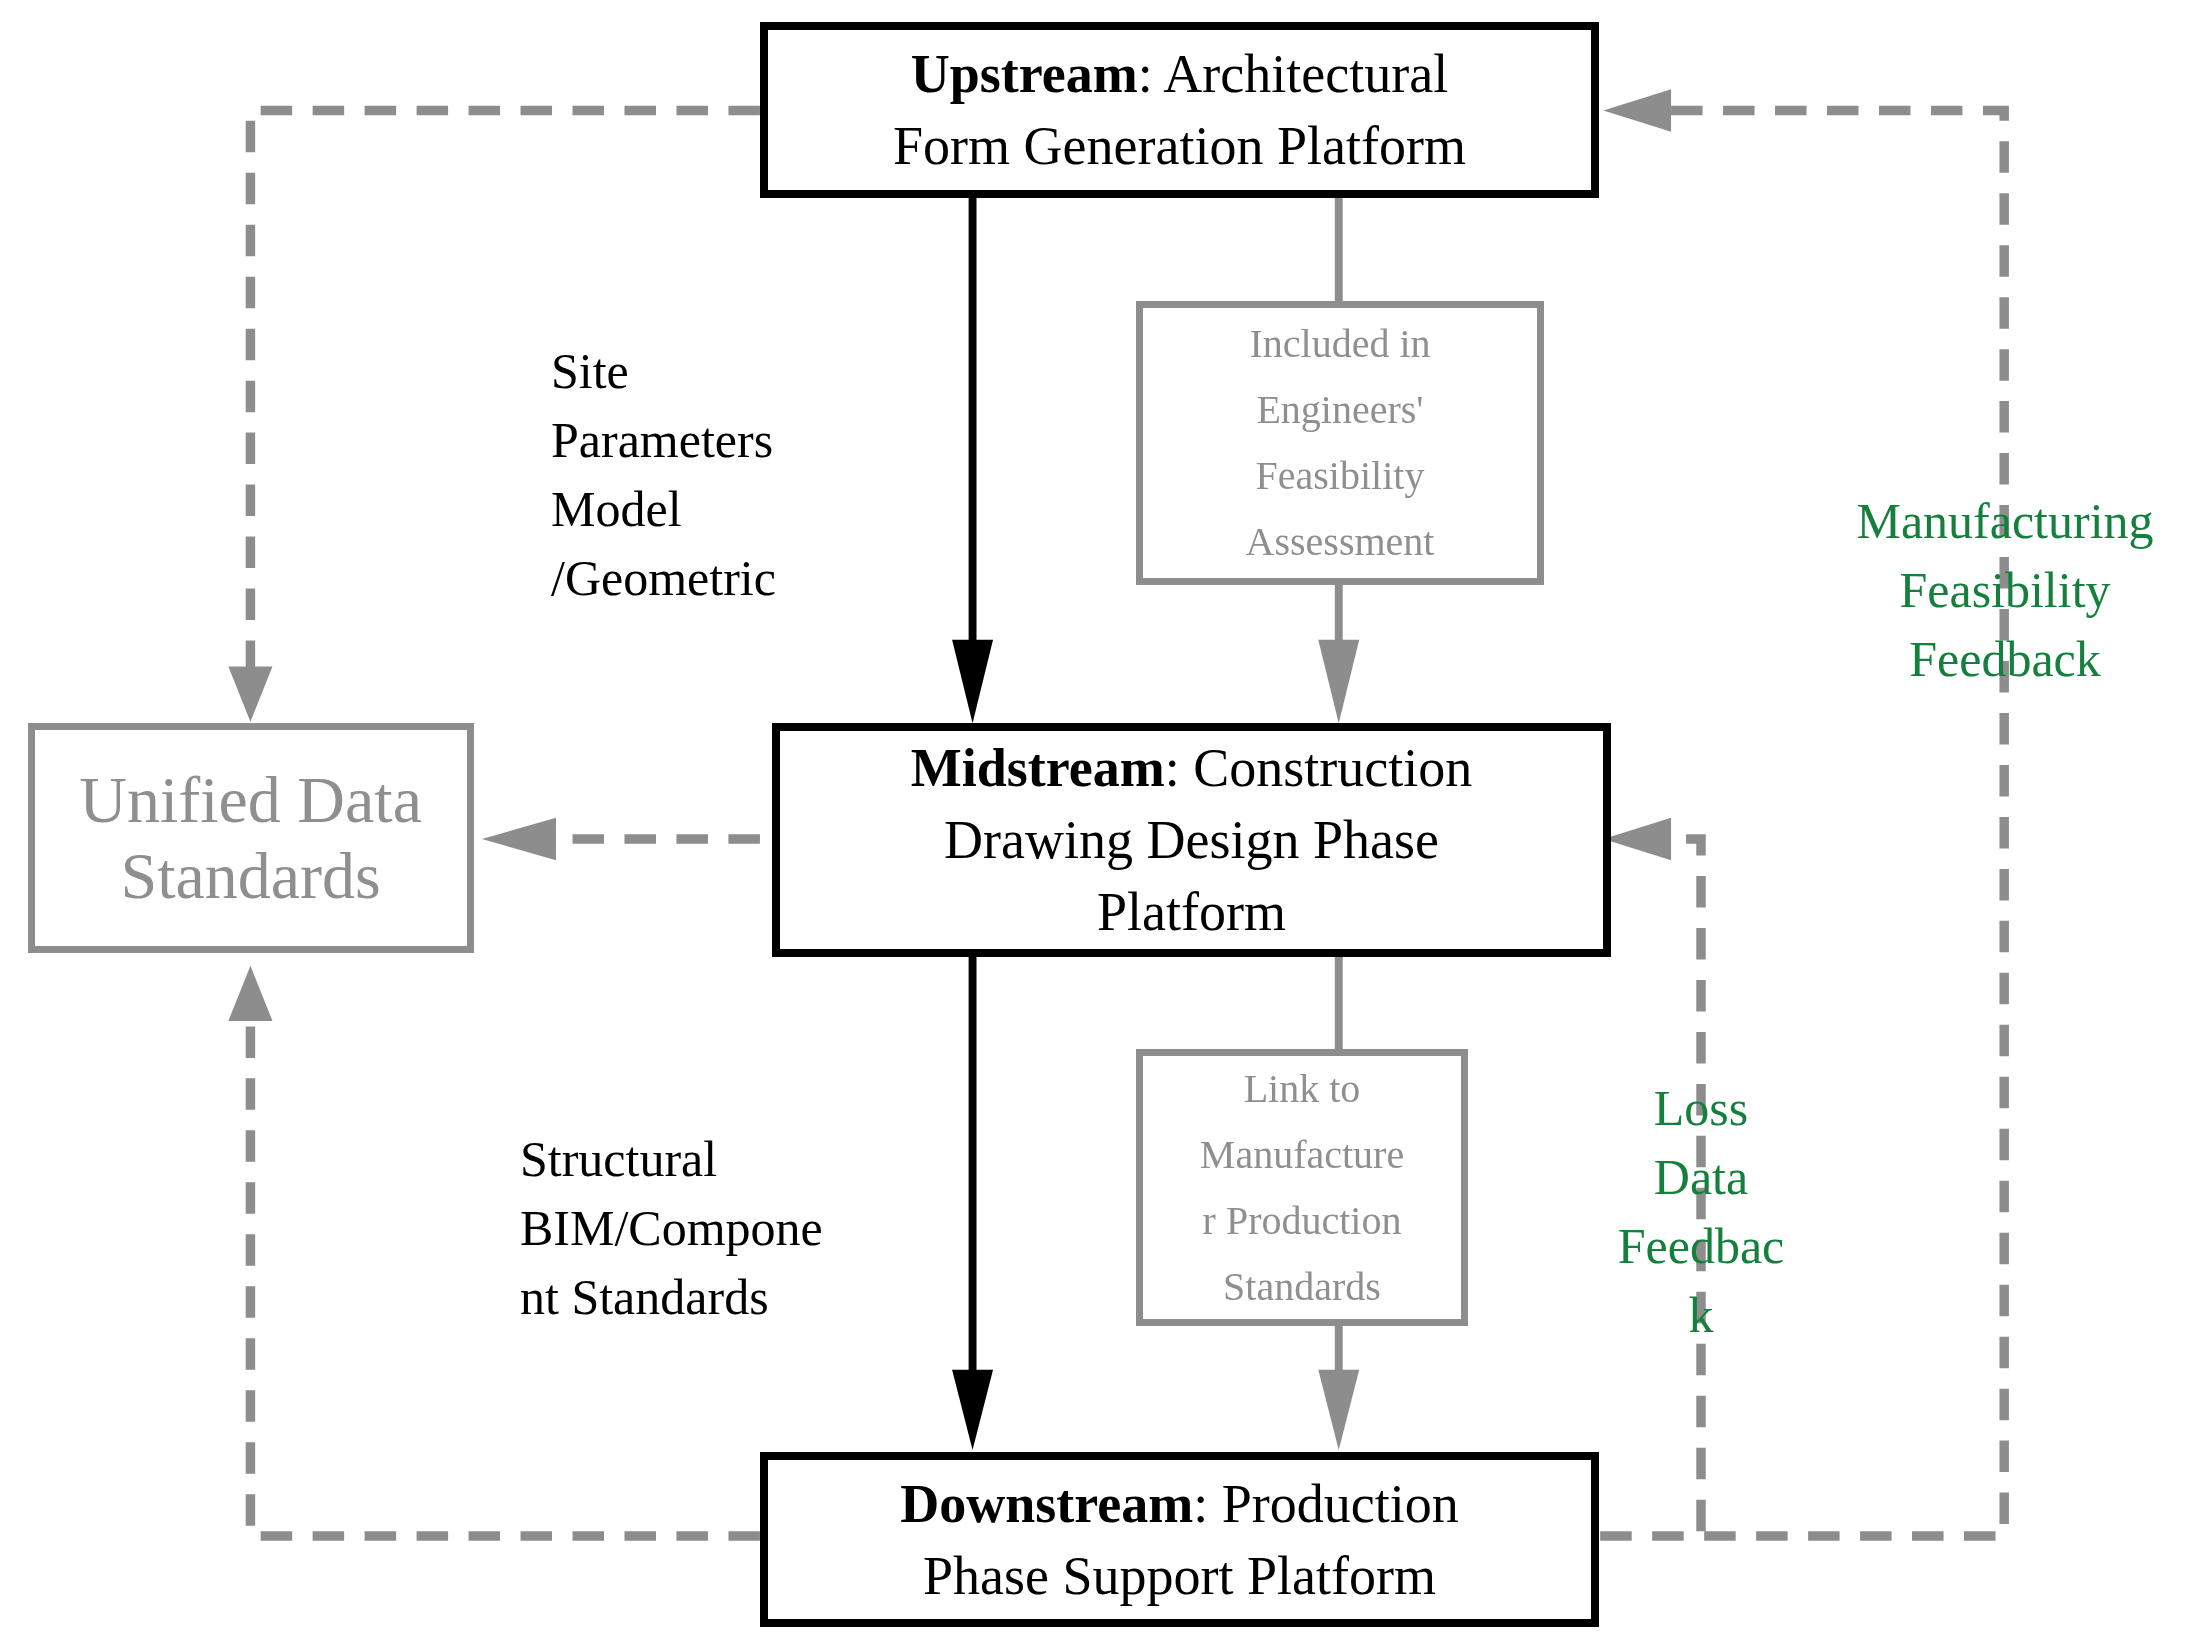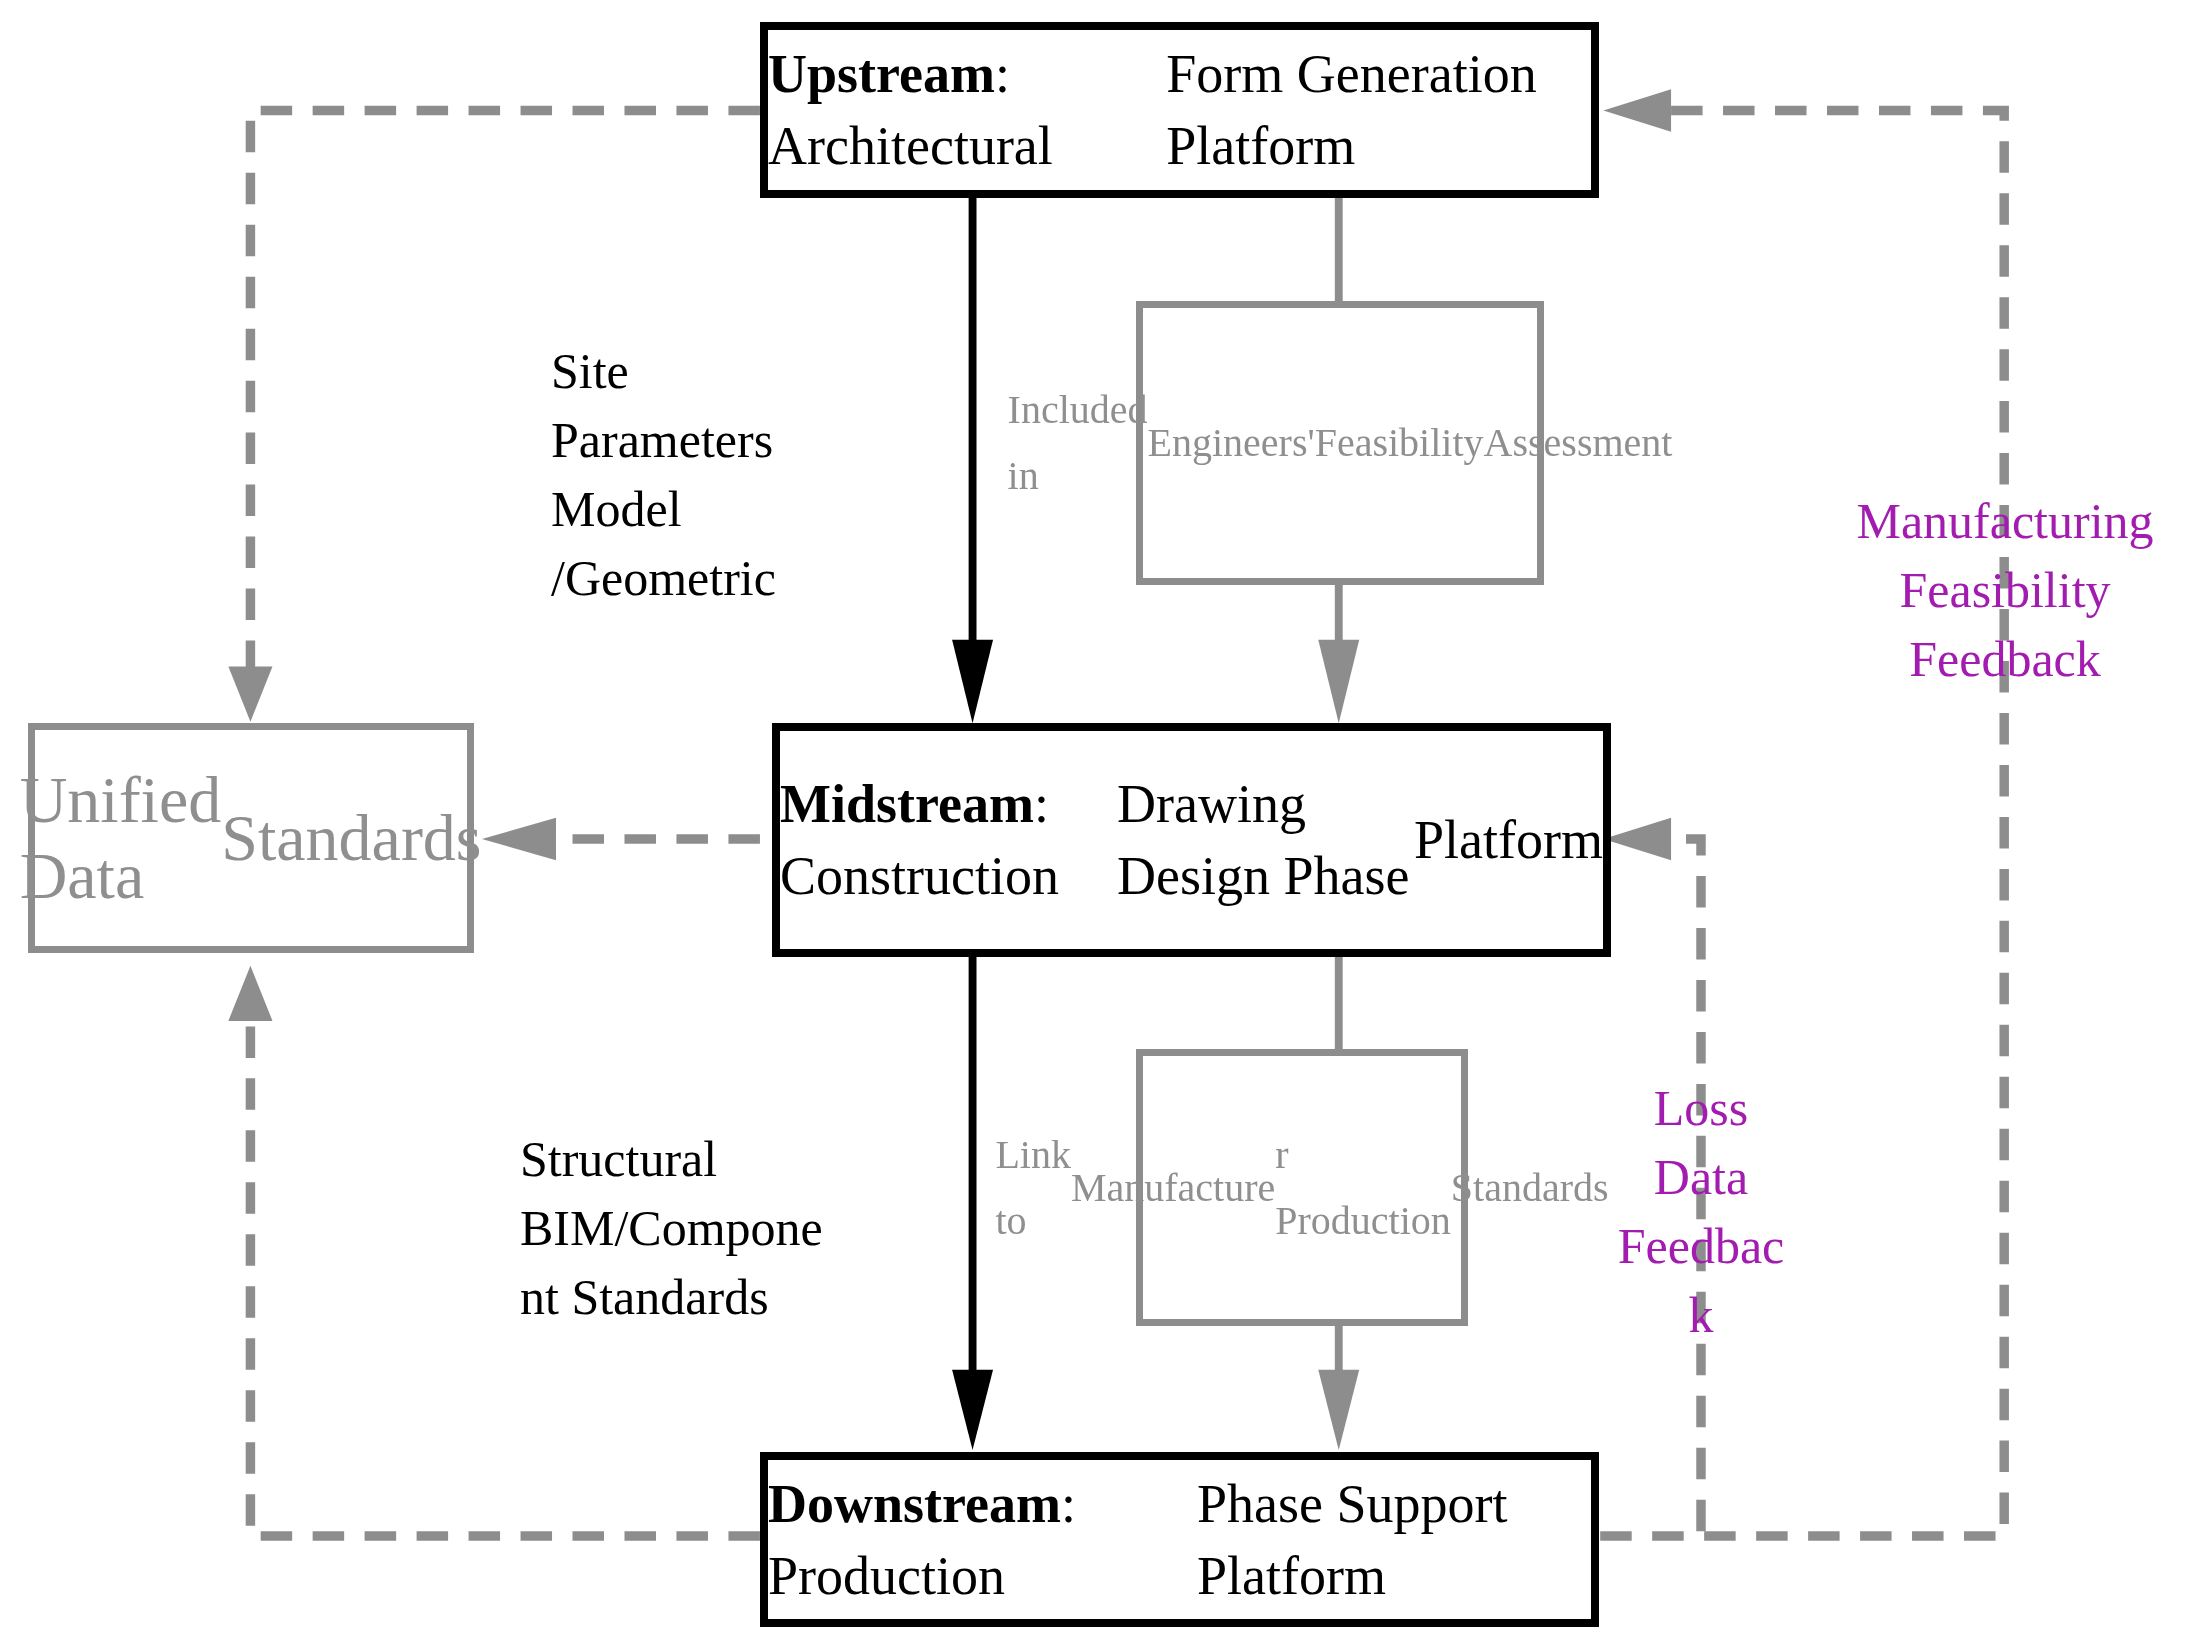--- a/index.html
+++ b/index.html
@@ -3,31 +3,31 @@
 <meta charset="utf-8">
 <style>
   html,body{margin:0;padding:0;background:#ffffff;}
   #canvas{
     position:relative;width:2205px;height:1648px;background:#ffffff;overflow:hidden;
     font-family:"Liberation Serif","DejaVu Serif",serif;
   }
   #wires{position:absolute;left:0;top:0;z-index:0;}
   .node{
     position:absolute;z-index:1;background:#ffffff;box-sizing:border-box;
-    display:flex;flex-direction:row;justify-content:center;align-items:center;
+    display:flex;flex-direction:column;justify-content:center;align-items:center;
   }
   .node-black{border:8.7px solid #000000;color:#000000;font-size:54px;line-height:72px;}
   .node-gray{border:7.9px solid #8d8d8d;color:#8f8f8f;}
   .node .b{font-weight:700;}
   .gray4{font-size:40px;line-height:66px;}
   .gray2{font-size:66px;line-height:76px;}
   .flowlabel{
     position:absolute;z-index:2;font-size:50px;line-height:69px;color:#000000;
   }
-  .flowlabel.gray{color:#a21caf;}
+  .flowlabel.gray{color:#15803d;}
   .r{}
   .c{text-align:center;}
 </style>
 </head>
 <body>
 
 <div id="canvas">
 
   <svg id="wires" width="2205" height="1648" viewBox="0 0 2800 2092">
 

